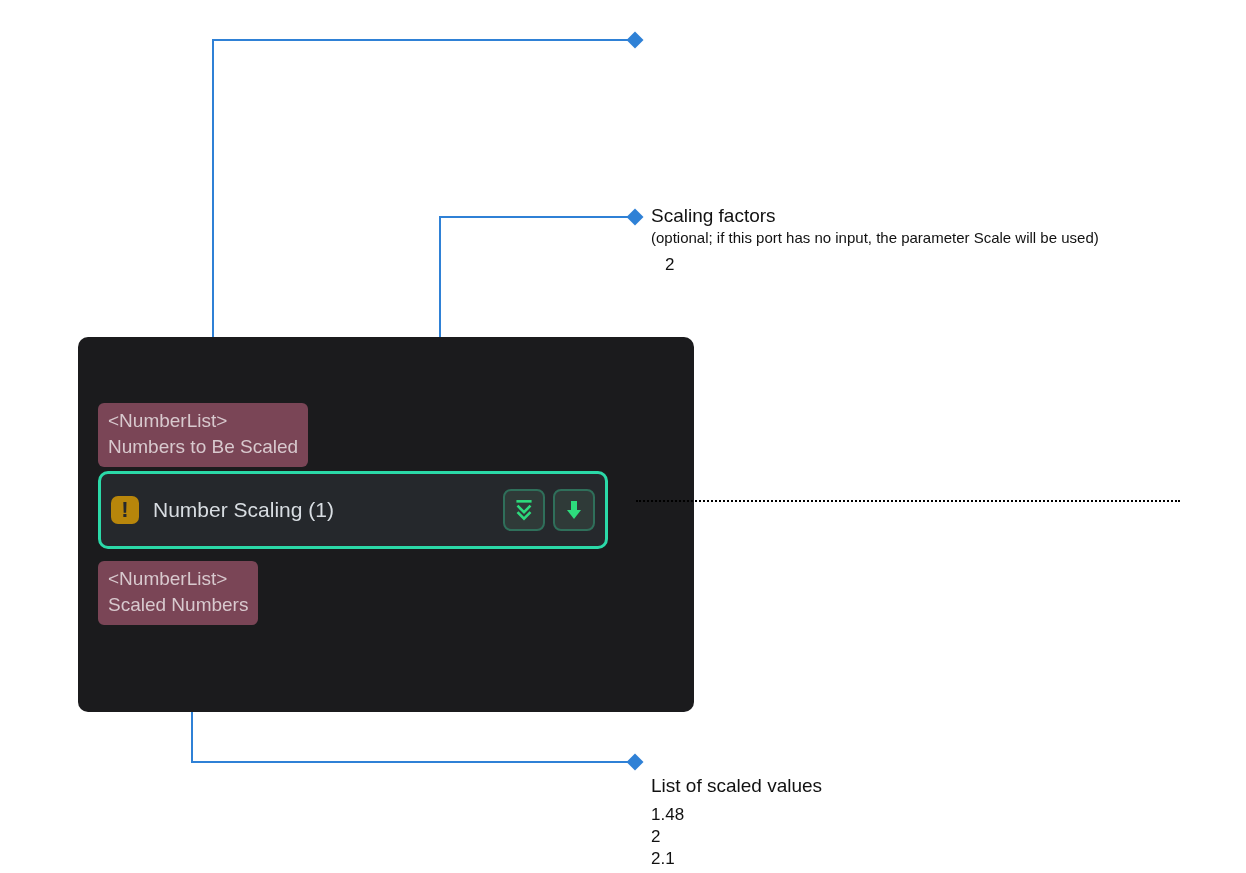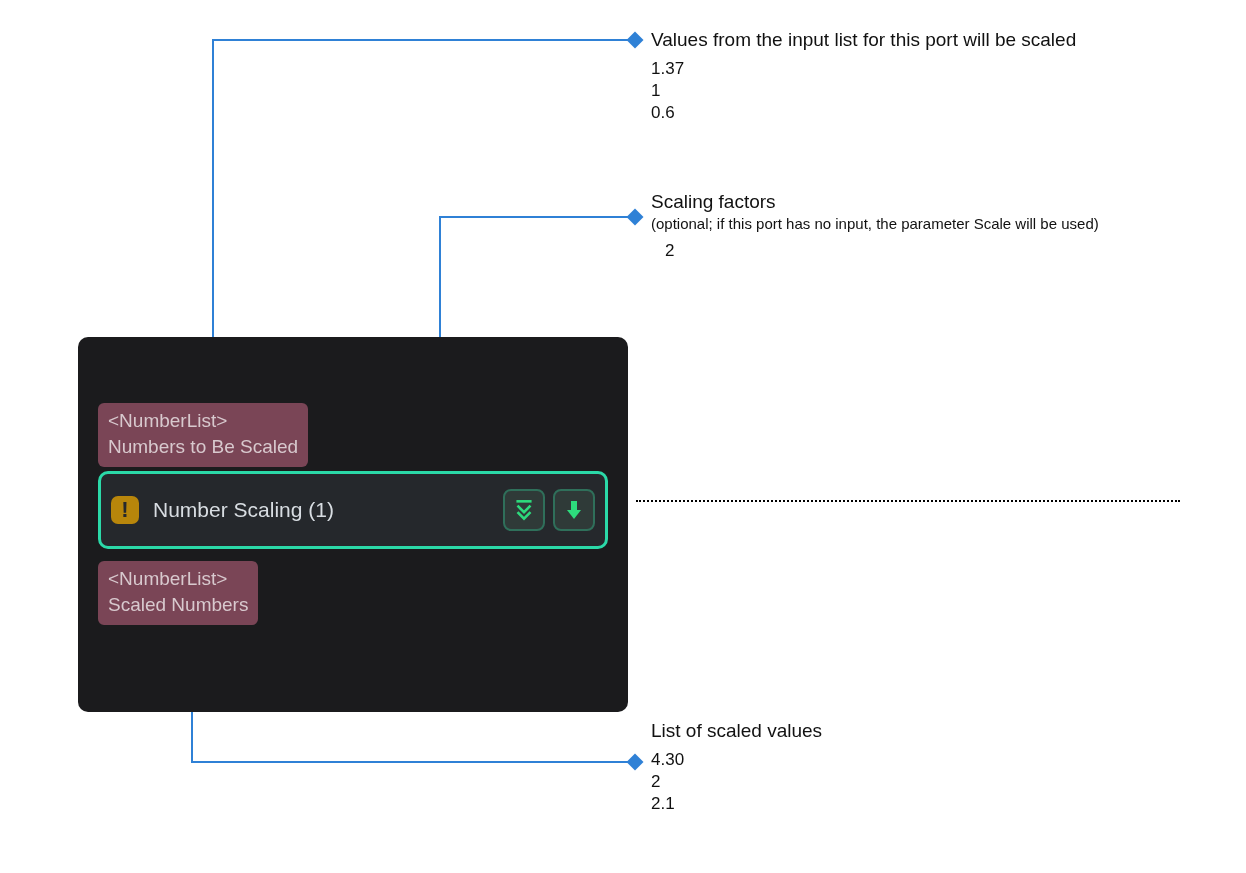--- a/index.html
+++ b/index.html
@@ -13,21 +13,21 @@
     position: relative;
     overflow: hidden;
   }
   .canvas { position: relative; width: 1246px; height: 873px; }
 
   
   .node {
     position: absolute;
     left: 78px;
     top: 337px;
-    width: 550px;
+    width: 616px;
     height: 375px;
     background: #1b1b1d;
     border-radius: 10px;
   }
   .ports-row {
     position: absolute;
     top: 66px;
     left: 20px;
     display: flex;
     gap: 8px;
@@ -171,41 +171,33 @@
     </div>
 
     <div class="out-port-wrap">
       <div class="port">
         <span class="type">&lt;NumberList&gt;</span>
         <span class="label">Scaled Numbers</span>
       </div>
     </div>
   </div>
 
-  <div class="anno" style="left:651px; top:28px;">
-    <div class="anno-title">Values from the input list for this port will be scaled</div>
-    <div class="anno-values">
-      <span>1.37</span>
-      <span>1</span>
-      <span>0.6</span>
-    </div>
-  </div>
-
-  <div class="anno" style="left:651px; top:190px;">
+
+  <div class="anno" style="left:651px; top:204px;">
     <div class="anno-title">Scaling factors</div>
     <div class="anno-sub">(optional; if this port has no input, the parameter Scale will be used)</div>
     <div class="anno-values" style="padding-left:14px;">
       <span>2</span>
     </div>
   </div>
 
   <div class="dotted"></div>
 
-  <div class="anno" style="left:651px; top:719px;">
+  <div class="anno" style="left:651px; top:774px;">
     <div class="anno-title">List of scaled values</div>
     <div class="anno-values">
-      <span>4.30</span>
+      <span>1.48</span>
       <span>2</span>
       <span>2.1</span>
     </div>
   </div>
 
 </div>
 
 </body></html>

